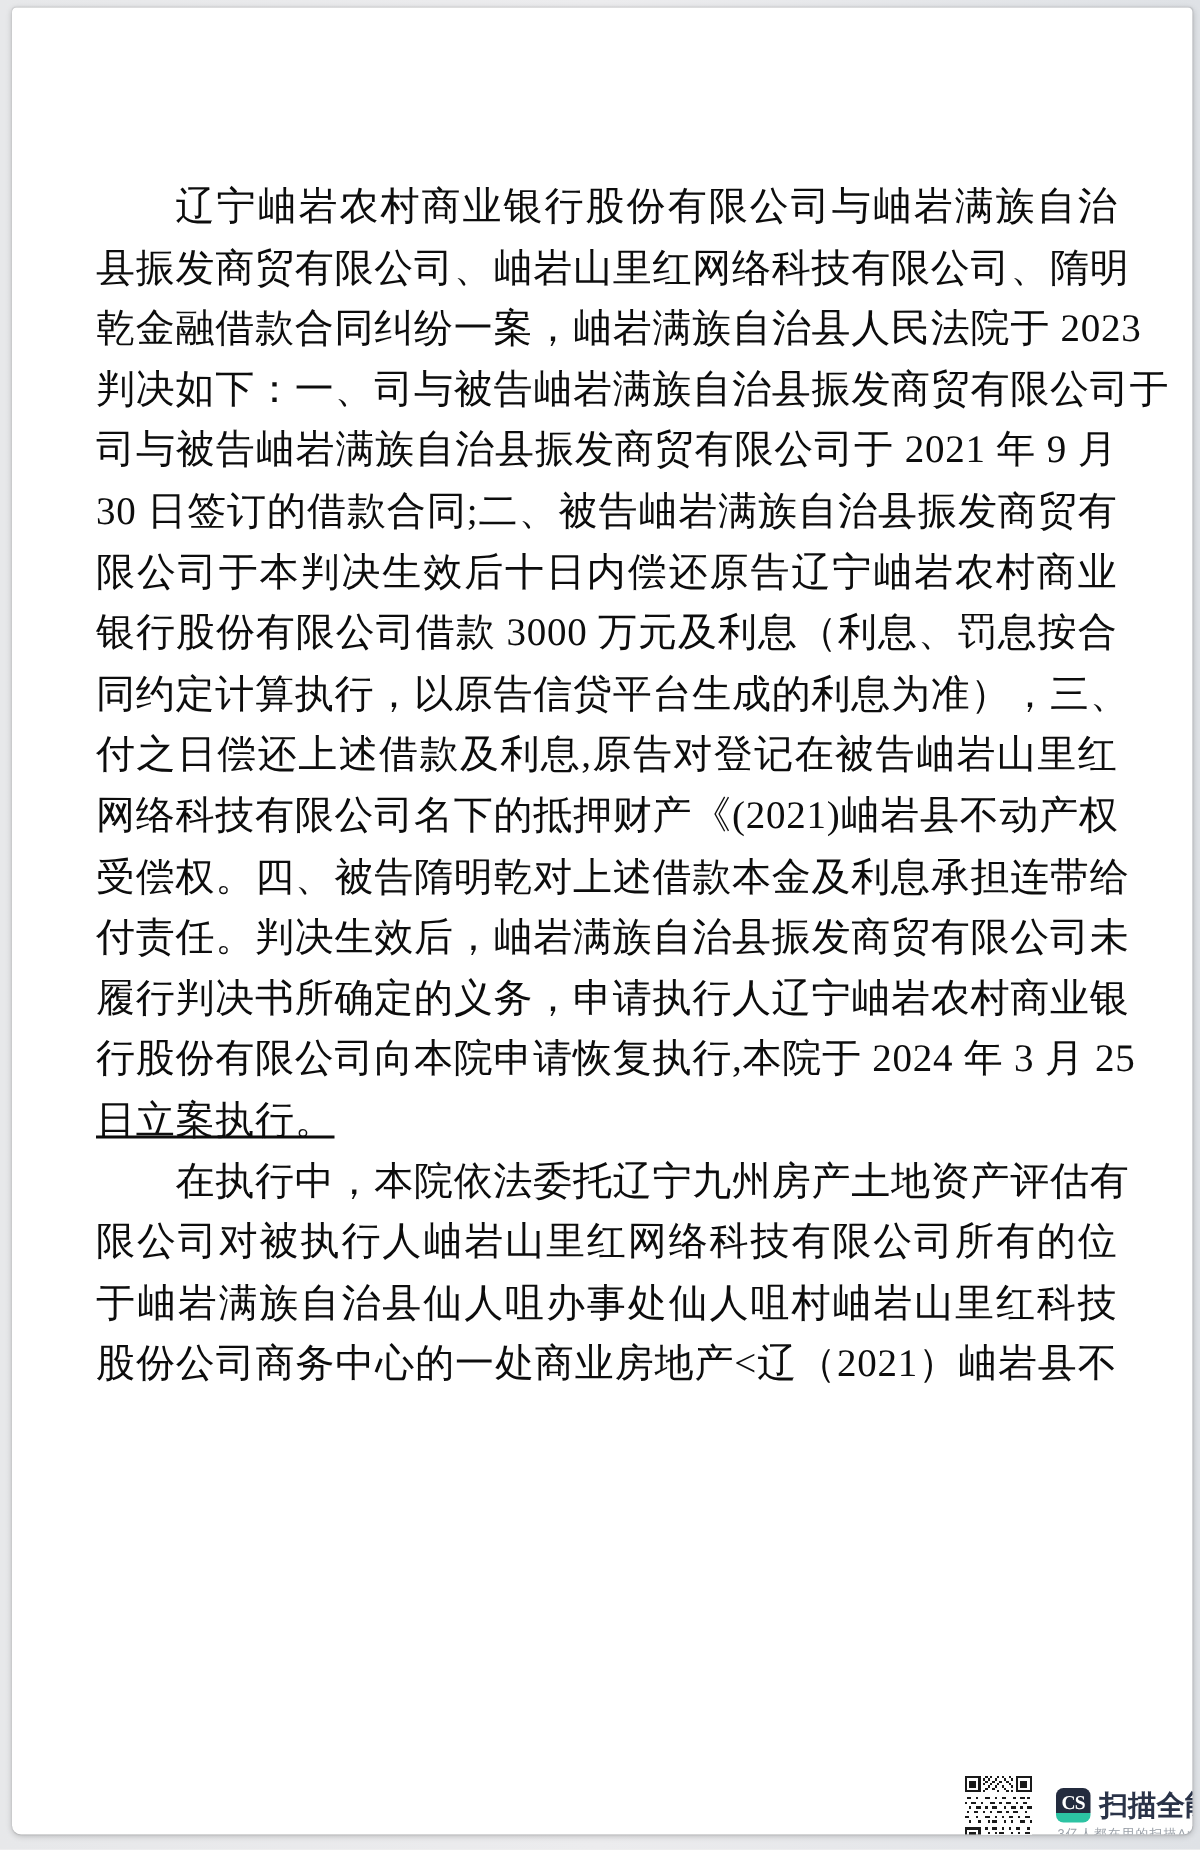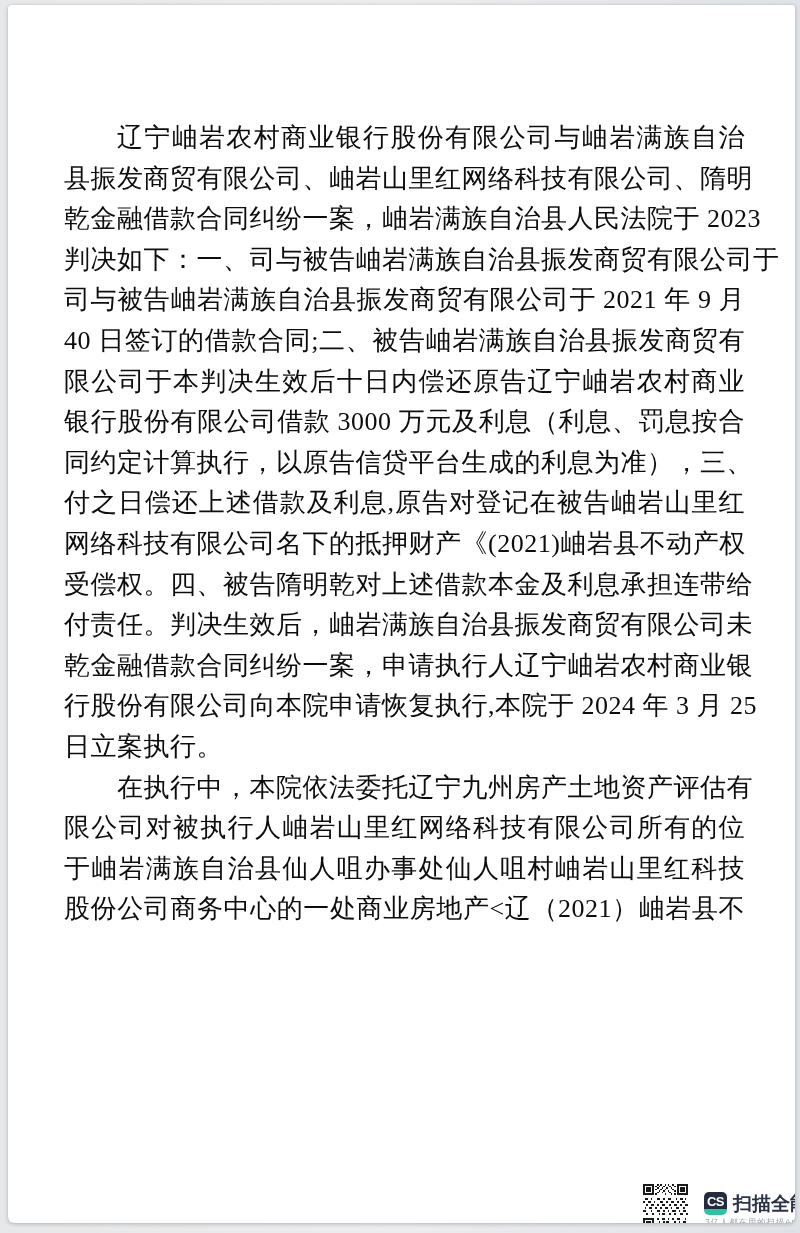--- a/index.html
+++ b/index.html
@@ -43,20 +43,21 @@
     white-space: nowrap;
     text-align: justify;
     text-align-last: justify;
     text-justify: inter-character;
     letter-spacing: 0.5px;
   }
   .line.indent { padding-left: 53px; }
   .line.para-end {
     text-align: left;
     text-align-last: left;
+    text-decoration: underline;
   }
   
   .watermark {
     position: absolute;
     left: 627px;
     top: 1176px;
     width: 260px;
     height: 50px;
   }
   .qr {
@@ -69,21 +70,21 @@
   }
   .cs-badge {
     position: absolute;
     left: 69px;
     top: 11px;
     width: 23px;
     height: 23px;
     border-radius: 5px;
     background: linear-gradient(180deg, #232b3e 0%, #232b3e 72%, #2cc3a3 72%, #2cc3a3 100%);
     color: #ffffff;
-    font-family: Liberation Sans, sans-serif;
+    font-family: Liberation Serif, serif;
     font-weight: bold;
     font-size: 13px;
     line-height: 19px;
     text-align: center;
     letter-spacing: -0.5px;
   }
   .app-name {
     position: absolute;
     left: 98px;
     top: 10px;
@@ -110,29 +111,29 @@
 <div class="scan-frame">
   <div class="paper">
 
     <div class="text-block">
       <div>
         <div class="line indent">辽宁岫岩农村商业银行股份有限公司与岫岩满族自治</div>
         <div class="line">县振发商贸有限公司、岫岩山里红网络科技有限公司、隋明</div>
         <div class="line">乾金融借款合同纠纷一案，岫岩满族自治县人民法院于 2023</div>
         <div class="line">判决如下：一、司与被告岫岩满族自治县振发商贸有限公司于</div>
         <div class="line">司与被告岫岩满族自治县振发商贸有限公司于 2021 年 9 月</div>
-        <div class="line">40 日签订的借款合同;二、被告岫岩满族自治县振发商贸有</div>
+        <div class="line">30 日签订的借款合同;二、被告岫岩满族自治县振发商贸有</div>
         <div class="line">限公司于本判决生效后十日内偿还原告辽宁岫岩农村商业</div>
         <div class="line">银行股份有限公司借款 3000 万元及利息（利息、罚息按合</div>
         <div class="line">同约定计算执行，以原告信贷平台生成的利息为准），三、</div>
         <div class="line">付之日偿还上述借款及利息,原告对登记在被告岫岩山里红</div>
         <div class="line">网络科技有限公司名下的抵押财产《(2021)岫岩县不动产权</div>
         <div class="line">受偿权。四、被告隋明乾对上述借款本金及利息承担连带给</div>
         <div class="line">付责任。判决生效后，岫岩满族自治县振发商贸有限公司未</div>
-        <div class="line">乾金融借款合同纠纷一案，申请执行人辽宁岫岩农村商业银</div>
+        <div class="line">履行判决书所确定的义务，申请执行人辽宁岫岩农村商业银</div>
         <div class="line">行股份有限公司向本院申请恢复执行,本院于 2024 年 3 月 25</div>
         <div class="line para-end">日立案执行。</div>
       </div>
       <div>
         <div class="line indent">在执行中，本院依法委托辽宁九州房产土地资产评估有</div>
         <div class="line">限公司对被执行人岫岩山里红网络科技有限公司所有的位</div>
         <div class="line">于岫岩满族自治县仙人咀办事处仙人咀村岫岩山里红科技</div>
         <div class="line">股份公司商务中心的一处商业房地产&lt;辽（2021）岫岩县不</div>
       </div>
     </div>

